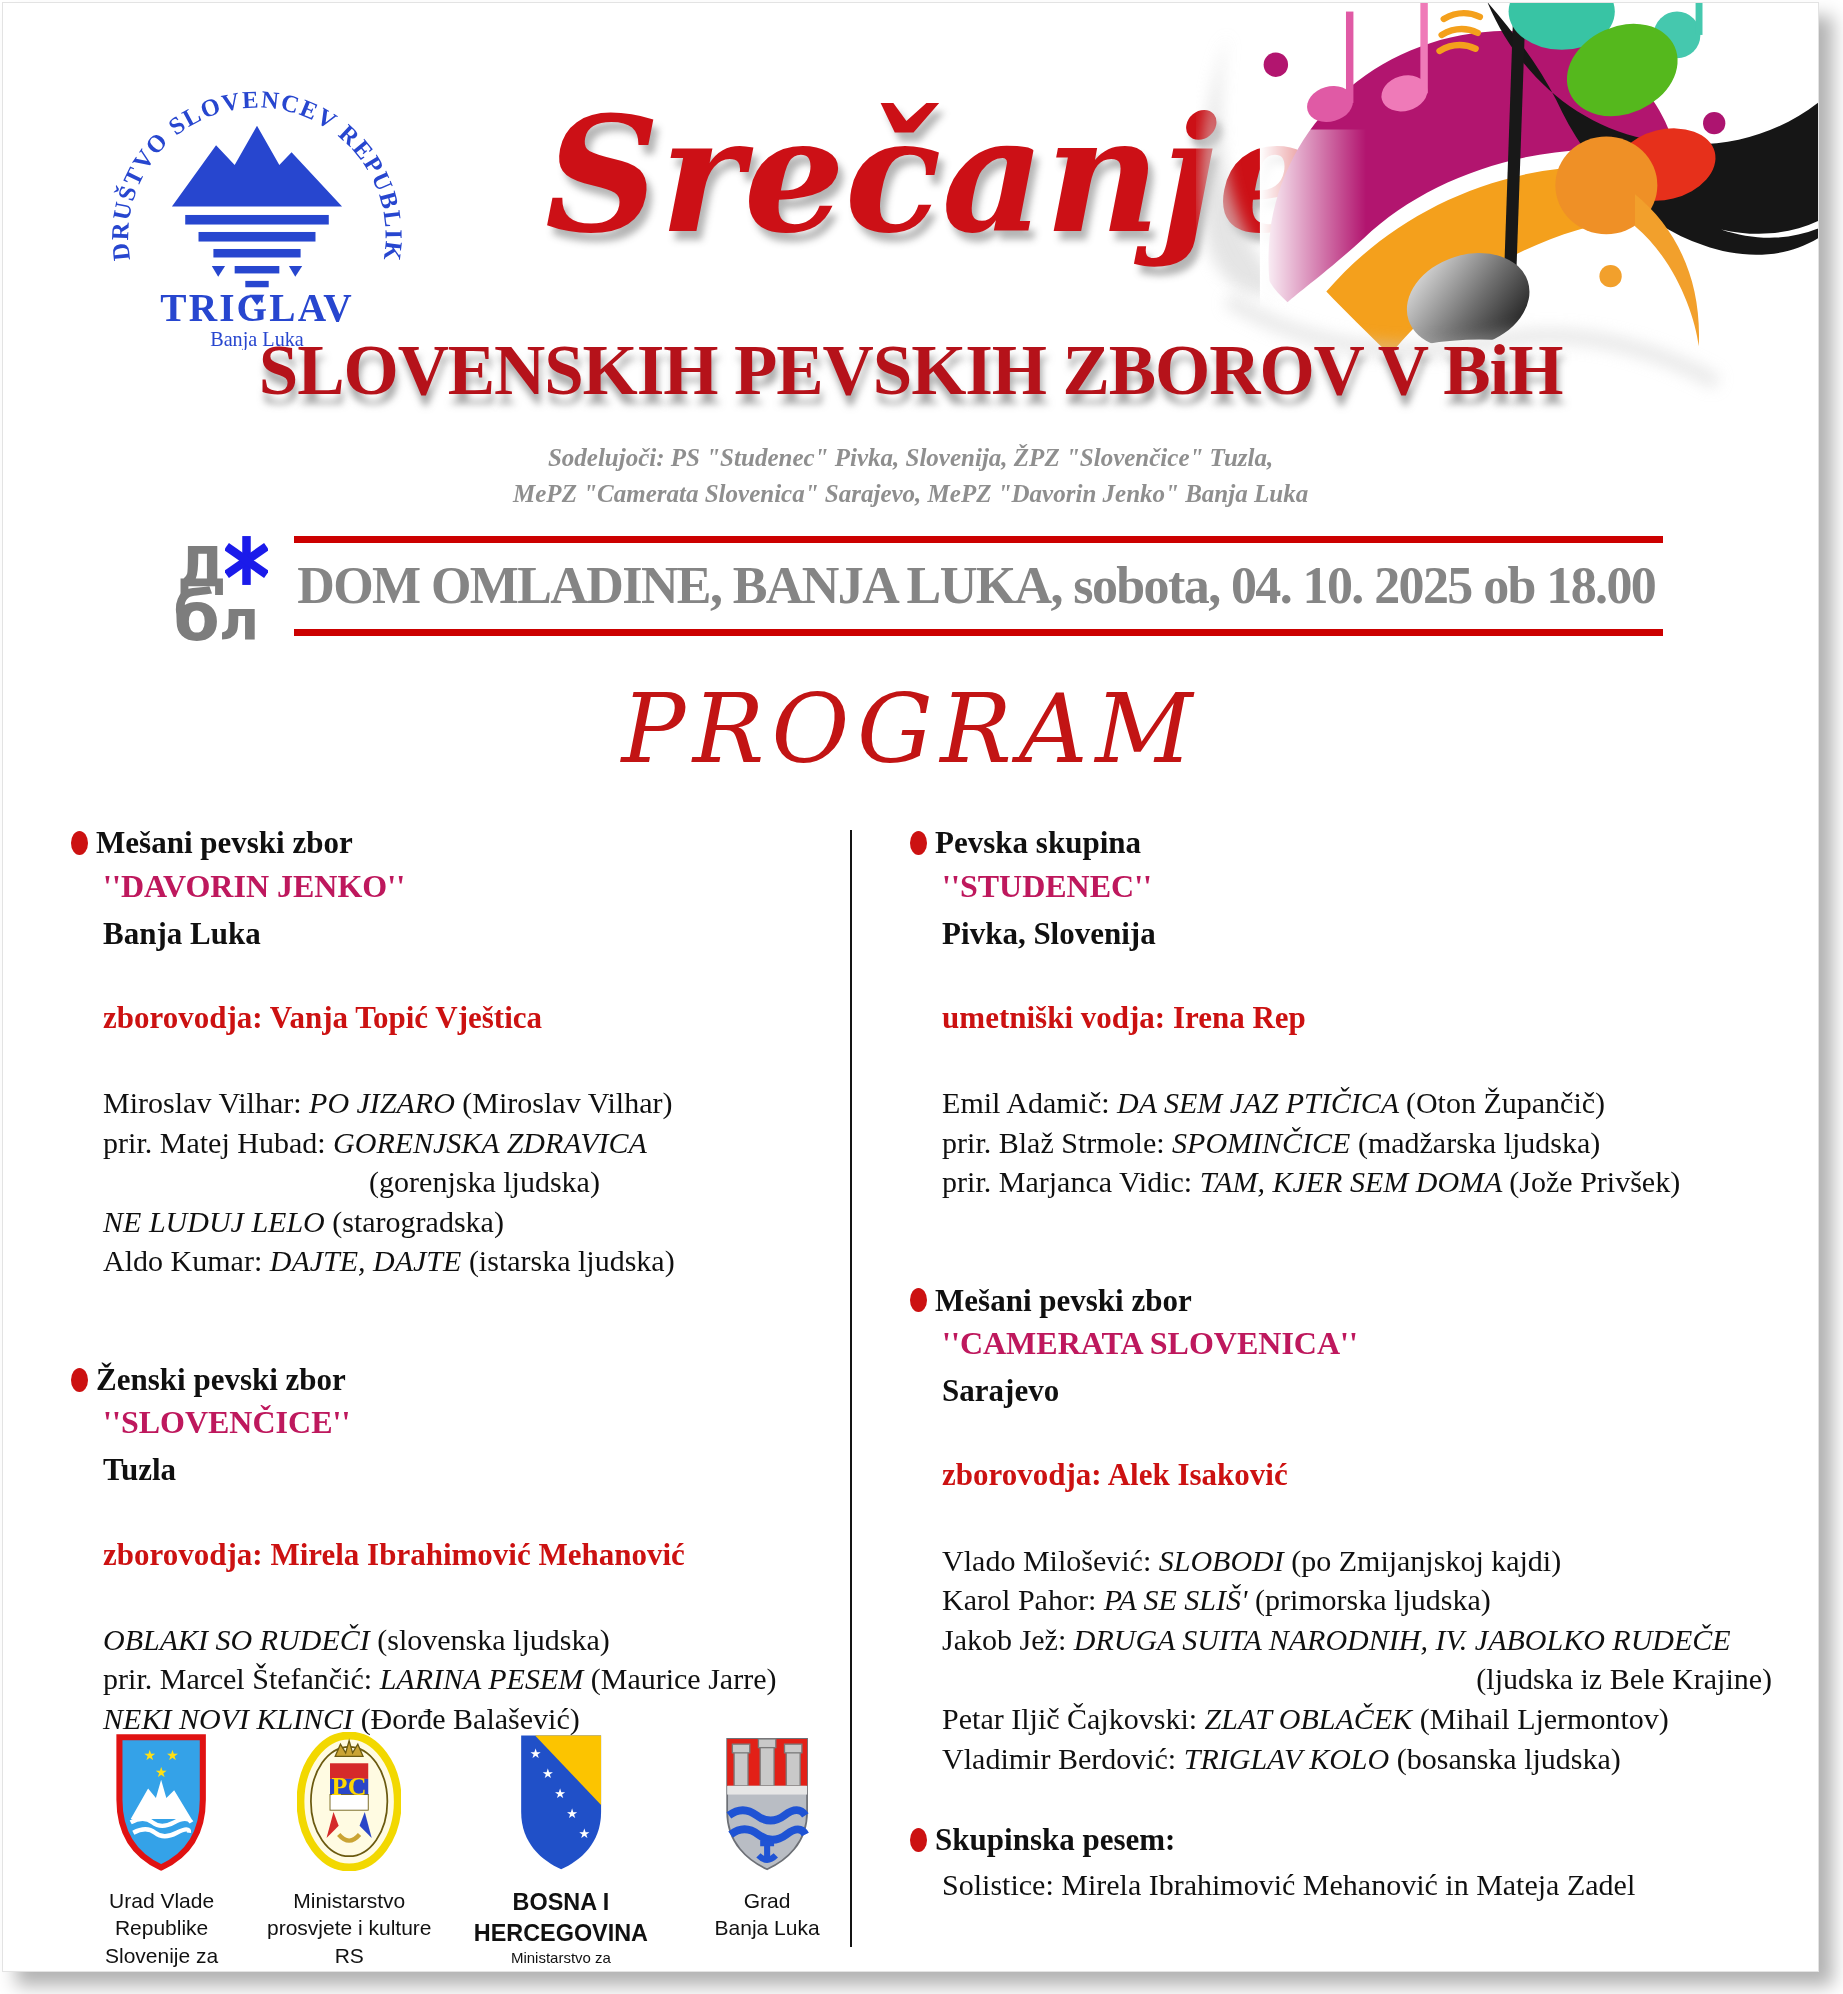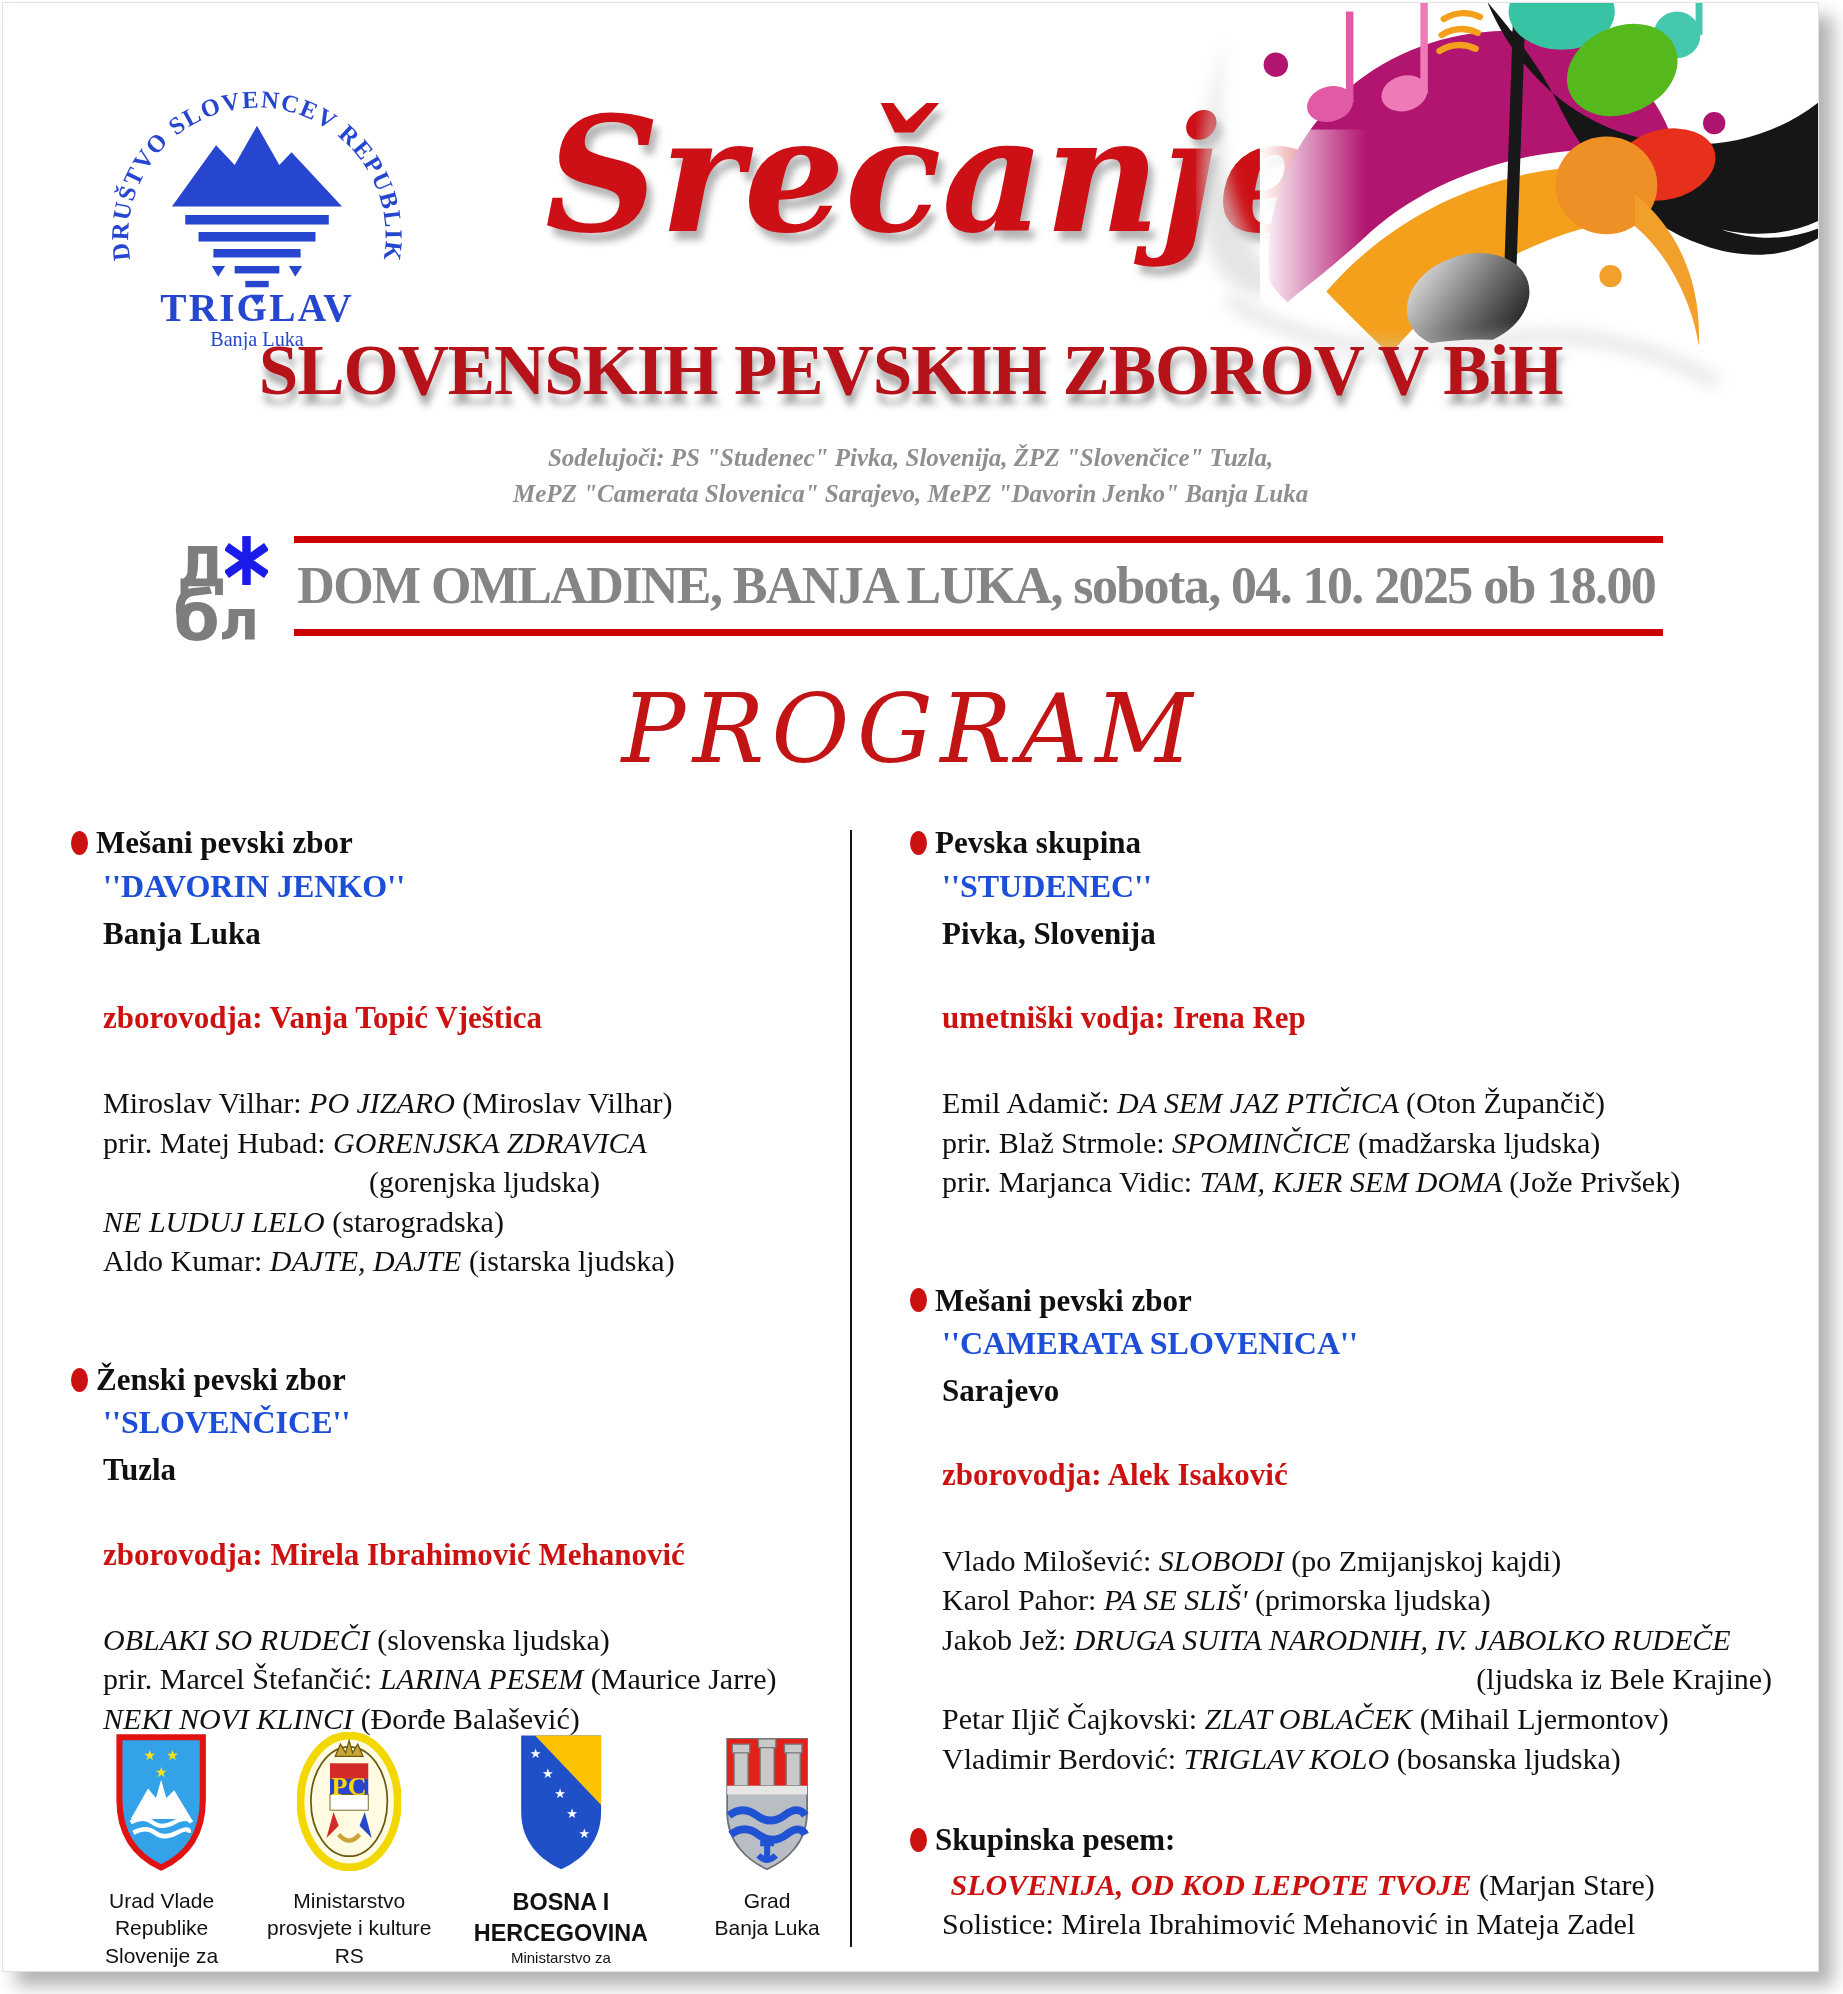--- a/index.html
+++ b/index.html
@@ -42,21 +42,21 @@
   
   .col{position:absolute;top:821px;font-size:30px;}
   .col-left{left:68px;width:744px;}
   .col-right{left:907px;width:899px;}
   .divider{position:absolute;left:847px;top:827px;width:2.1px;height:1117px;background:#141414;}
 
   .block + .block{margin-top:80px;}
   .block-skupinska{margin-top:43px !important;}
   .grp{display:flex;align-items:center;gap:8px;font-weight:bold;font-size:31px;line-height:1.2;}
   .bullet{width:17px;height:24px;background:#cc1111;border-radius:50%;flex:none;}
-  .cname{margin:5.3px 0 0 32px;font-weight:bold;font-size:32px;color:#1d4ed8;line-height:1.2;}
+  .cname{margin:5.3px 0 0 32px;font-weight:bold;font-size:32px;color:#be185d;line-height:1.2;}
   .ccity{margin:9.6px 0 0 32px;font-weight:bold;font-size:31px;line-height:1.2;}
   .conductor{margin:47px 0 0 32px;font-weight:bold;font-size:31px;color:#cc1111;line-height:1.2;}
   .songs{margin:47px 0 0 32px;line-height:1.32;}
   .block-skupinska .songs{margin-top:6.4px;}
   .song-line{min-height:39px;}
   .song-line.indent{margin-left:266px;}
   .song-line.right{text-align:right;padding-right:37px;}
   .song-line.lead{margin-left:8.5px;}
   .song-line i{font-style:italic;}
   .song-line .red-it{color:#cc1111;font-weight:bold;font-style:italic;}
@@ -263,21 +263,20 @@
             <div class="song-line"><span>Petar Iljič Čajkovski: </span><i>ZLAT OBLAČEK </i><span>(Mihail Ljermontov)</span></div>
             <div class="song-line"><span>Vladimir Berdović: </span><i>TRIGLAV KOLO </i><span>(bosanska ljudska)</span></div>
           </div>
     </section>
     <section class="block block-skupinska">
       <div class="grp">
             <span class="bullet"></span>
             <span>Skupinska pesem:</span>
           </div>
       <div class="songs">
-            <div class="song-line lead"><i class="red-it">SLOVENIJA, OD KOD LEPOTE TVOJE </i><span>(Marjan Stare)</span></div>
             <div class="song-line"><span>Solistice: Mirela Ibrahimović Mehanović in Mateja Zadel</span></div>
           </div>
     </section>
   </div>
 
   <div class="footer">
 
     <div class="logo-item li-1">
       <svg class="crest" viewBox="0 0 120 160" style="font-size:40px">
         <path d="M12,6 H108 V78 C108,122 86,144 60,156 C34,144 12,122 12,78 Z" fill="#34a2e8" stroke="#e01212" stroke-width="7"></path>

